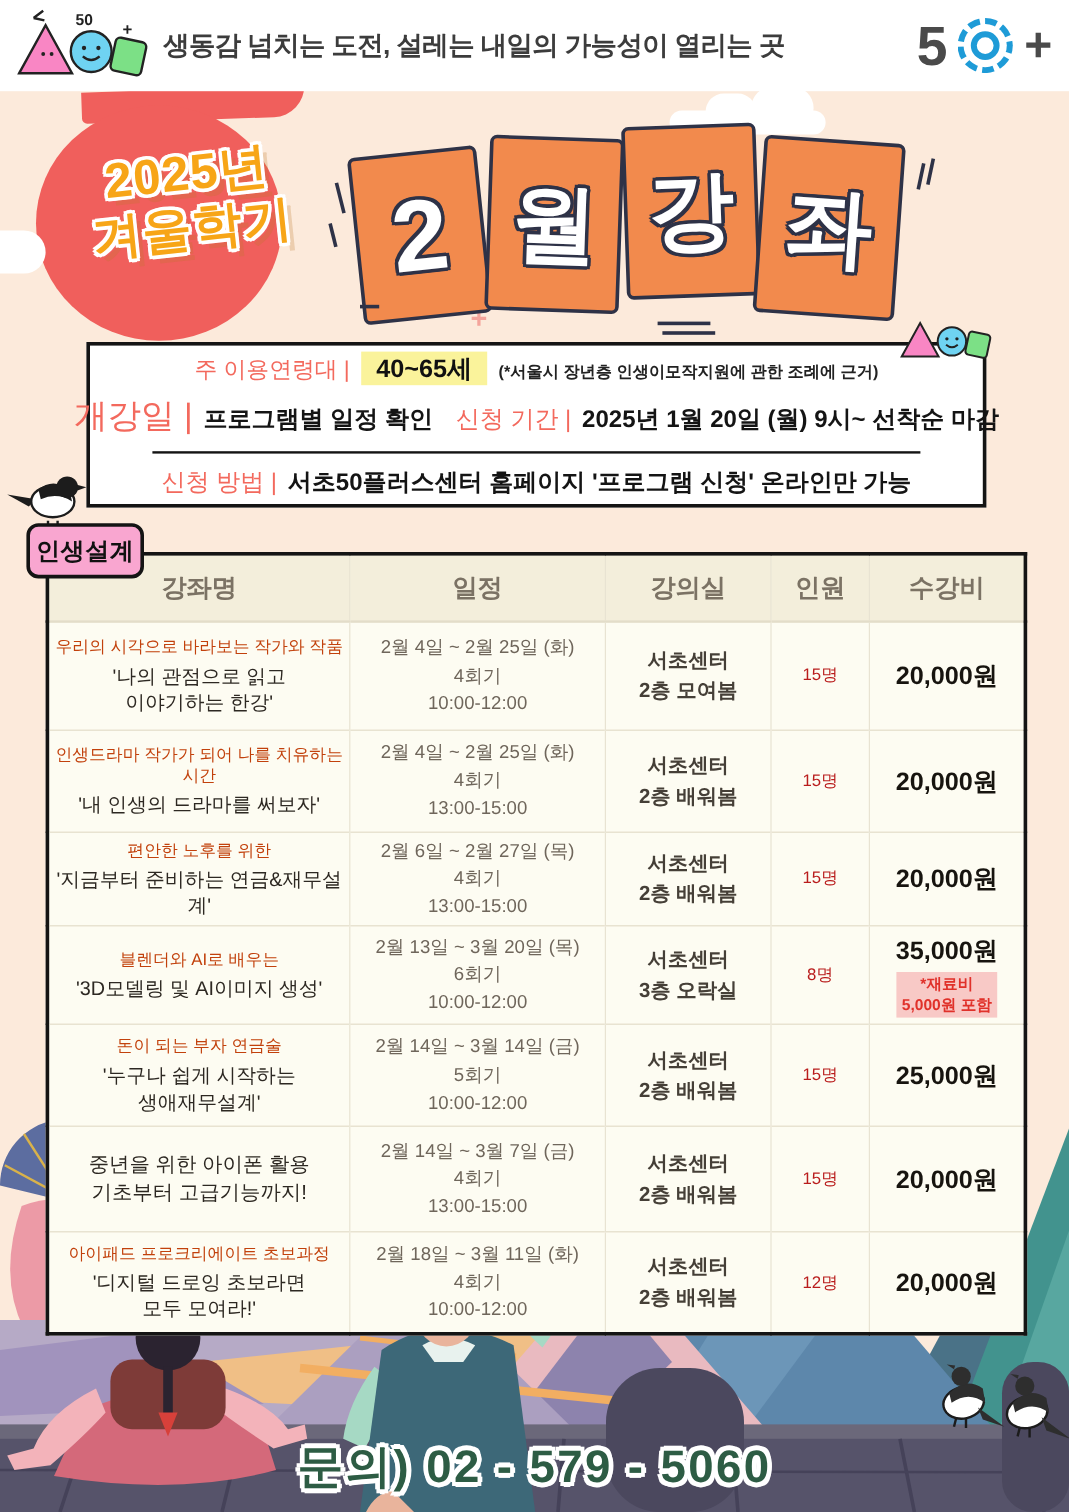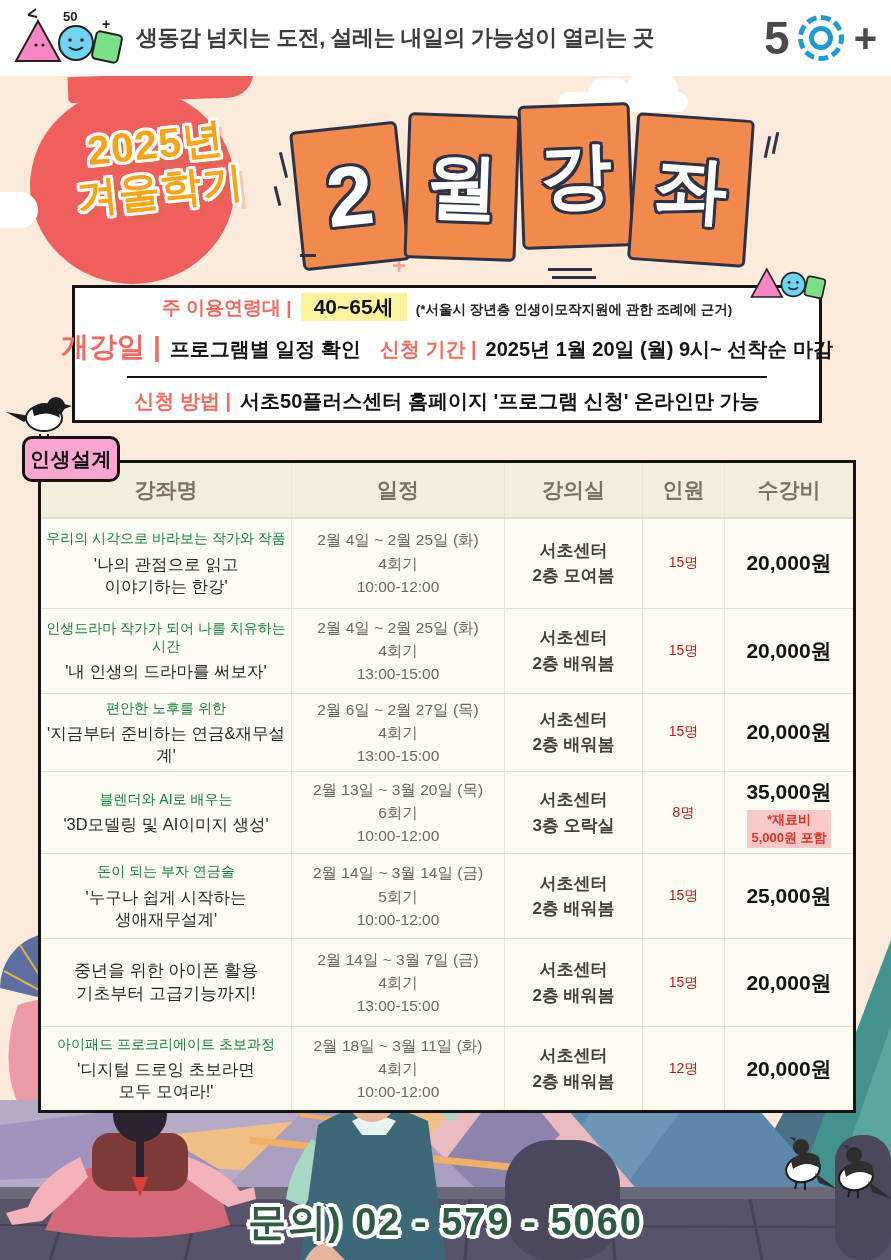--- a/index.html
+++ b/index.html
@@ -31,37 +31,37 @@
     color:#fff;font-weight:bold;
     text-shadow:3px 0 0 #2e3247,-3px 0 0 #2e3247,0 3px 0 #2e3247,0 -3px 0 #2e3247,2.5px 2.5px 0 #2e3247,-2.5px -2.5px 0 #2e3247,2.5px -2.5px 0 #2e3247,-2.5px 2.5px 0 #2e3247;}
   .tickmark{position:absolute;z-index:3;border-left:3px solid #2e3247;height:26px;}
   .dashline{position:absolute;z-index:3;border-top:3px solid #2e3247;}
   .pink-plus{position:absolute;z-index:2;color:#f4a49b;font-size:24px;font-weight:bold;}
 
   
   .info-box{position:absolute;left:72px;top:285px;width:744px;height:132px;background:#ffffff;border:3px solid #141414;z-index:4;
     display:flex;flex-direction:column;align-items:center;justify-content:center;gap:7px;}
   .info-row{display:flex;align-items:baseline;gap:9px;white-space:nowrap;}
-  .red-label{color:#f3695d;font-weight:bold;font-size:19px;}
+  .red-label{color:#f3695d;font-weight:normal;font-size:19px;}
   .hl-yellow{background:#faf39b;font-size:21px;font-weight:bold;color:#111;padding:0 13px;}
   .small-note{font-size:13.5px;font-weight:bold;color:#222;}
   .info-strong{font-size:20px;font-weight:bold;color:#141414;}
   .info-divider{width:640px;border-top:2px solid #141414;margin:3px 0;}
   .box-mascots{position:absolute;left:744px;top:258px;z-index:6;}
 
   
   .badge{position:absolute;left:22px;top:436px;width:92px;height:40px;background:#f9a6d0;border:3.5px solid #141414;border-radius:10px;
     display:flex;align-items:center;justify-content:center;font-size:20px;font-weight:bold;color:#111;z-index:6;letter-spacing:0.5px;}
   .badge-bird{position:absolute;left:4px;top:390px;z-index:6;}
   .course-table{position:absolute;left:38px;top:460px;width:815px;border-collapse:collapse;background:#fdfcf2;border:3.5px solid #141414;z-index:3;table-layout:fixed;}
   .course-table th{background:#f3eedb;height:52px;font-size:21px;font-weight:bold;color:#7b7264;border-bottom:2px solid #e3ddc9;}
   .course-table td{border-top:1.5px solid #e3ddc9;text-align:center;vertical-align:middle;padding:4px 2px;}
   .course-table th + th, .course-table td + td{border-left:1.5px solid #e8e3d2;}
   .pre{white-space:pre-line;}
-  .c-title .sub{font-size:14px;color:#15803d;margin-bottom:5px;line-height:1.3;}
+  .c-title .sub{font-size:14px;color:#c2410c;margin-bottom:5px;line-height:1.3;}
   .c-title .main{font-size:16.5px;color:#2d2822;line-height:1.35;}
   .c-sched{font-size:15.5px;color:#6f665b;line-height:1.5;}
   .c-room{font-size:17px;font-weight:bold;color:#453f37;line-height:1.5;}
   .c-cap{font-size:14px;color:#b91c1c;}
   .c-fee .fee{font-size:21px;font-weight:bold;color:#17140f;}
   .fee-note{display:inline-block;margin-top:4px;font-size:13px;font-weight:bold;color:#e0312a;background:#f8c9c6;line-height:1.4;padding:1px 4px;}
 
   
   .scene{position:absolute;left:0;top:925px;width:891px;height:335px;z-index:1;}
   .fan-art{position:absolute;left:-10px;top:893px;z-index:1;}

